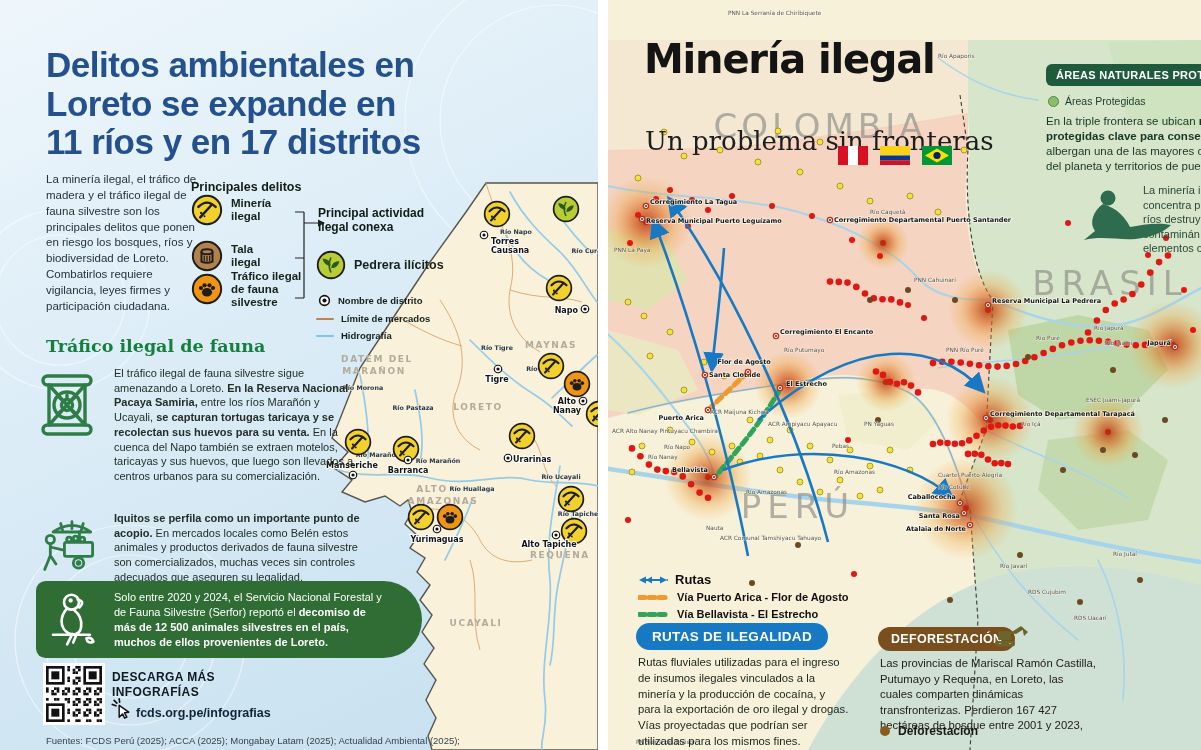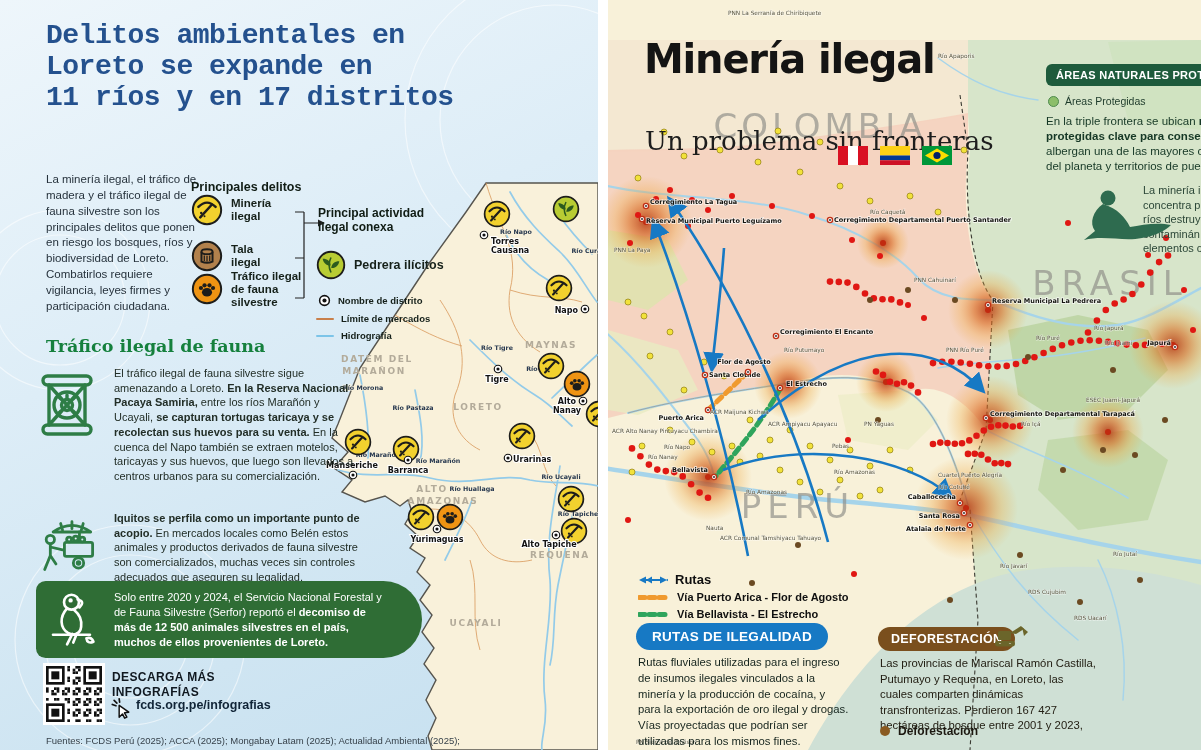--- a/index.html
+++ b/index.html
@@ -3,22 +3,22 @@
 <meta charset="utf-8">
 <style>
   html,body{margin:0;padding:0;background:#fff;}
   #stage{position:relative;width:1201px;height:750px;overflow:hidden;background:#fff;
          font-family:"Liberation Sans","DejaVu Sans",sans-serif;}
   
   #left-panel{position:absolute;left:0;top:0;width:598px;height:750px;overflow:hidden;
     background:linear-gradient(155deg,#eef6fb 0%,#ddedf7 40%,#cfe5f2 75%,#c6e0f0 100%);}
   #lmap{position:absolute;left:0;top:0;z-index:1;}
   .labs{position:absolute;z-index:2;}
-  #l-title{left:46px;top:21px;width:530px;font-family:Liberation Mono, monospace;
-    font-weight:bold;font-size:28px;line-height:1.1;color:#24518E;letter-spacing:-.5px;}
+  #l-title{left:46px;top:46px;width:530px;font-family:Liberation Sans, sans-serif;
+    font-weight:bold;font-size:35px;line-height:1.1;color:#24518E;letter-spacing:-.5px;}
   #l-intro{left:46px;top:172px;width:153px;font-size:11.5px;line-height:1.38;color:#26323c;}
   #l-legend-title{left:191px;top:168px;font-size:12.5px;font-weight:bold;color:#101c14;margin-top:12px;}
   .leg-row{position:absolute;z-index:2;display:flex;align-items:center;gap:8px;}
   .leg-row svg{flex:0 0 auto;}
   .leg-lbl{font-size:11.5px;font-weight:600;line-height:1.12;color:#16211a;}
   #l-bracket{left:294px;top:202px;z-index:2;}
   #l-conexa-title{left:318px;top:206px;font-size:12px;font-weight:bold;line-height:1.2;color:#101c14;}
   #l-conexa-row{left:316px;top:250px;}
   #l-conexa-row .leg-lbl{font-size:12.5px;}
   .key-row{position:absolute;z-index:2;display:flex;align-items:center;gap:7px;}
@@ -30,21 +30,21 @@
   .body-txt{font-size:11px;line-height:1.34;color:#222e27;}
   #l-p1{left:114px;top:366px;width:240px;}
   #l-p2{left:114px;top:511px;width:256px;}
   .sec-icon{position:absolute;z-index:2;}
   #l-green-box{left:36px;top:581px;width:386px;height:77px;background:#2F6D35;
     border-radius:10px 40px 40px 10px;z-index:2;position:absolute;}
   #l-green-txt{left:114px;top:590px;width:272px;color:#fff;font-size:11px;line-height:1.36;z-index:3;}
   #l-qr{left:46px;top:666px;width:56px;height:56px;z-index:2;position:absolute;background:#fff;
     outline:3px solid #fff;}
   #l-dl{left:112px;top:670px;font-size:12px;font-weight:bold;letter-spacing:.4px;color:#101820;line-height:1.22;}
-  #l-link-row{left:110px;top:698px;display:flex;align-items:flex-start;gap:4px;z-index:2;position:absolute;}
+  #l-link-row{left:110px;top:698px;display:flex;align-items:flex-end;gap:4px;z-index:2;position:absolute;}
   #l-link{font-size:12.5px;font-weight:bold;color:#102437;}
   #l-sources{left:46px;top:735px;font-size:9.5px;color:#37424b;}
   
   .prov{font-family:"DejaVu Sans",sans-serif;font-weight:600;font-size:9px;fill:#b3ab9a;letter-spacing:1.6px;}
   .riv{font-family:"DejaVu Sans",sans-serif;font-weight:bold;font-size:6.3px;fill:#27384f;
        paint-order:stroke;stroke:#f9f1da;stroke-width:1.4px;}
   .dist{font-family:"DejaVu Sans",sans-serif;font-weight:bold;font-size:8px;fill:#121212;
        paint-order:stroke;stroke:#ffffff;stroke-width:2px;}
   .country{font-family:"DejaVu Sans",sans-serif;font-weight:500;fill:#8f8f89;opacity:.68;}
   .city{font-family:"DejaVu Sans",sans-serif;font-weight:bold;font-size:6.5px;fill:#14140f;

